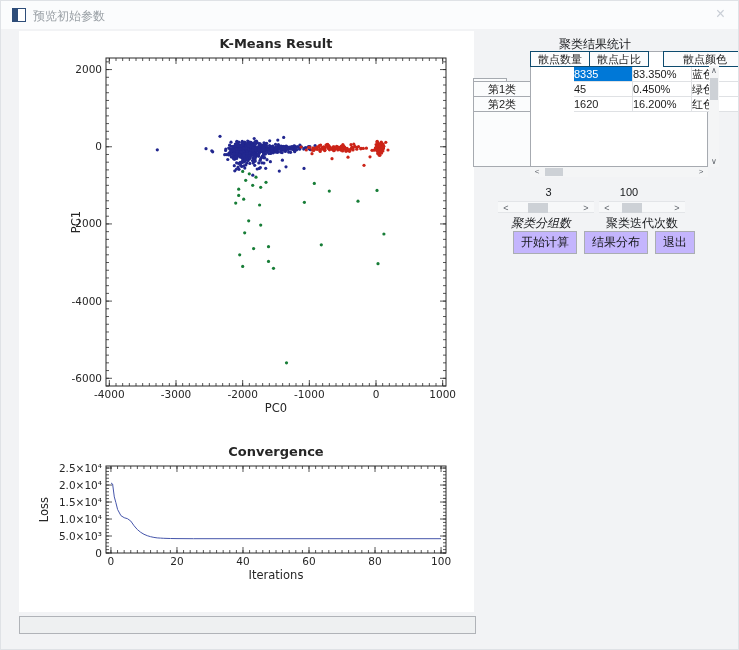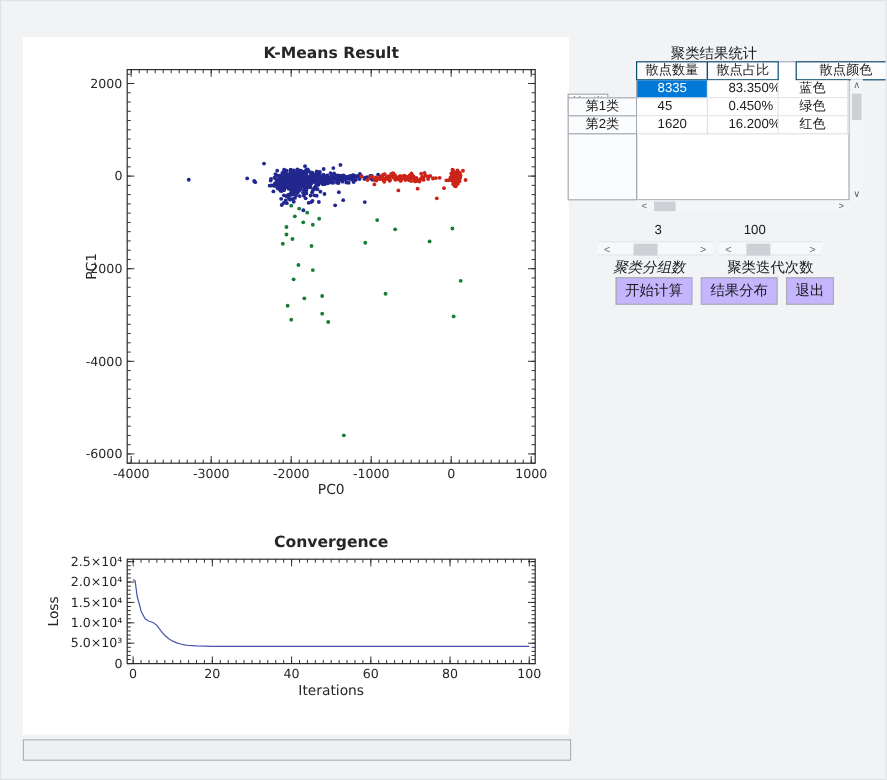--- a/index.html
+++ b/index.html
@@ -19,39 +19,44 @@
   .progressbar{position:absolute;left:18px;top:615px;width:457px;height:18px;
     border:1px solid #b0b3b8;background:#eef0f1;}
   .progress-inner{width:0;height:100%;background:#06b025;}
   .stats-title{position:absolute;left:470px;top:35px;width:248px;text-align:center;font-size:12px;color:#16181b;}
   .grid{position:absolute;left:472px;top:50px;width:246px;height:127px;font-size:11px;}
   .cell{position:absolute;overflow:hidden;white-space:nowrap;}
   .hdr{background:#fbfcfd;border:1px solid #0c4a6e;text-align:center;line-height:14px;}
   .rowhdr{background:#fbfcfd;border:1px solid #a6aab0;text-align:center;line-height:14px;}
   .data-region{position:absolute;left:57px;top:0;width:178px;height:116px;background:#ffffff;border:1px solid #a6aab0;}
   .dcell{background:#ffffff;border-right:1px solid #dfe1e4;border-bottom:1px solid #dfe1e4;
-    padding-left:17px;line-height:14px;text-align:left;}
+    padding-left:0;line-height:14px;text-align:left;margin-left:43px;}
   .dcell.selected{background:#0078d7;color:#ffffff;}
   .vscroll{position:absolute;left:236px;top:15px;width:10px;height:101px;background:#f4f5f6;}
   .hscroll{position:absolute;left:57px;top:116px;width:178px;height:10px;background:#f4f5f6;}
   .scroll-arrow{position:absolute;color:#5f646b;font-size:8px;line-height:10px;width:10px;text-align:center;}
   .thumb{position:absolute;background:#cdd1d6;}
   .spin-value{position:absolute;font-size:11px;text-align:center;color:#16181b;}
   .spinbar{position:absolute;height:12px;background:#f7f8f9;border-top:1px solid #e3e5e8;border-bottom:1px solid #e3e5e8;}
   .spinbar .scroll-arrow{font-size:9px;line-height:12px;}
   .spin-label{position:absolute;font-size:12px;text-align:center;color:#16181b;}
   .btn-row{position:absolute;left:512px;top:230px;display:flex;gap:7px;}
   .btn{font-family:"Liberation Sans",sans-serif;font-size:12px;color:#16181b;background:#c4b5fd;
     border:1px solid #aaadb2;padding:3px 7px;line-height:15px;}
 </style>
 </head>
 <body>
 
 <div class="window">
 
+  <div class="titlebar">
+    <span class="app-icon"></span>
+    <span class="win-title">预览初始参数</span>
+    <span class="close-btn">×</span>
+  </div>
 
   <div class="plot-panel">
     <svg id="charts" width="455" height="581">
         <g>
           <rect x="87" y="27" width="340" height="328" fill="none" stroke="#2b2b2b" stroke-width="1"></rect>
           <line x1="90.33333333333333" y1="355" x2="90.33333333333333" y2="352" stroke="#2b2b2b" stroke-width="0.8"></line>
           <line x1="90.33333333333333" y1="27" x2="90.33333333333333" y2="30" stroke="#2b2b2b" stroke-width="0.8"></line>
           <line x1="97" y1="355" x2="97" y2="352" stroke="#2b2b2b" stroke-width="0.8"></line>
           <line x1="97" y1="27" x2="97" y2="30" stroke="#2b2b2b" stroke-width="0.8"></line>
           <line x1="103.66666666666667" y1="355" x2="103.66666666666667" y2="352" stroke="#2b2b2b" stroke-width="0.8"></line>

